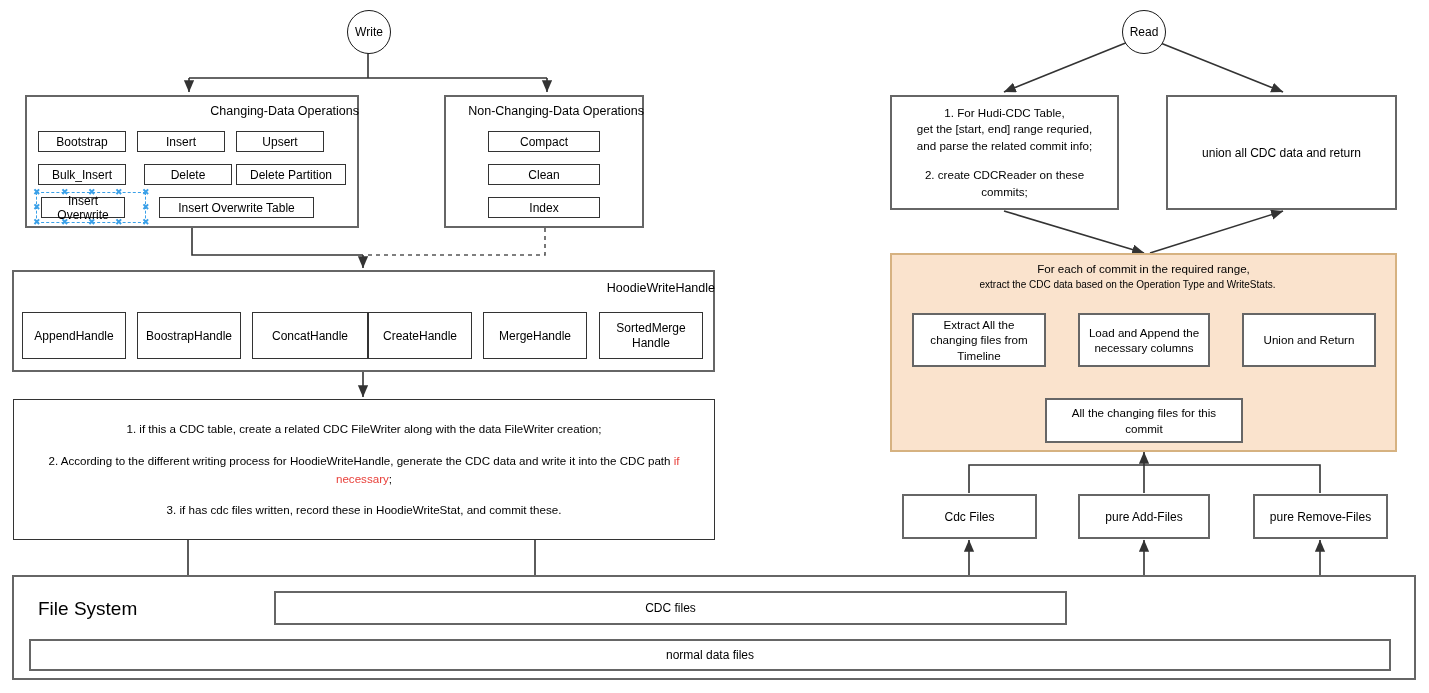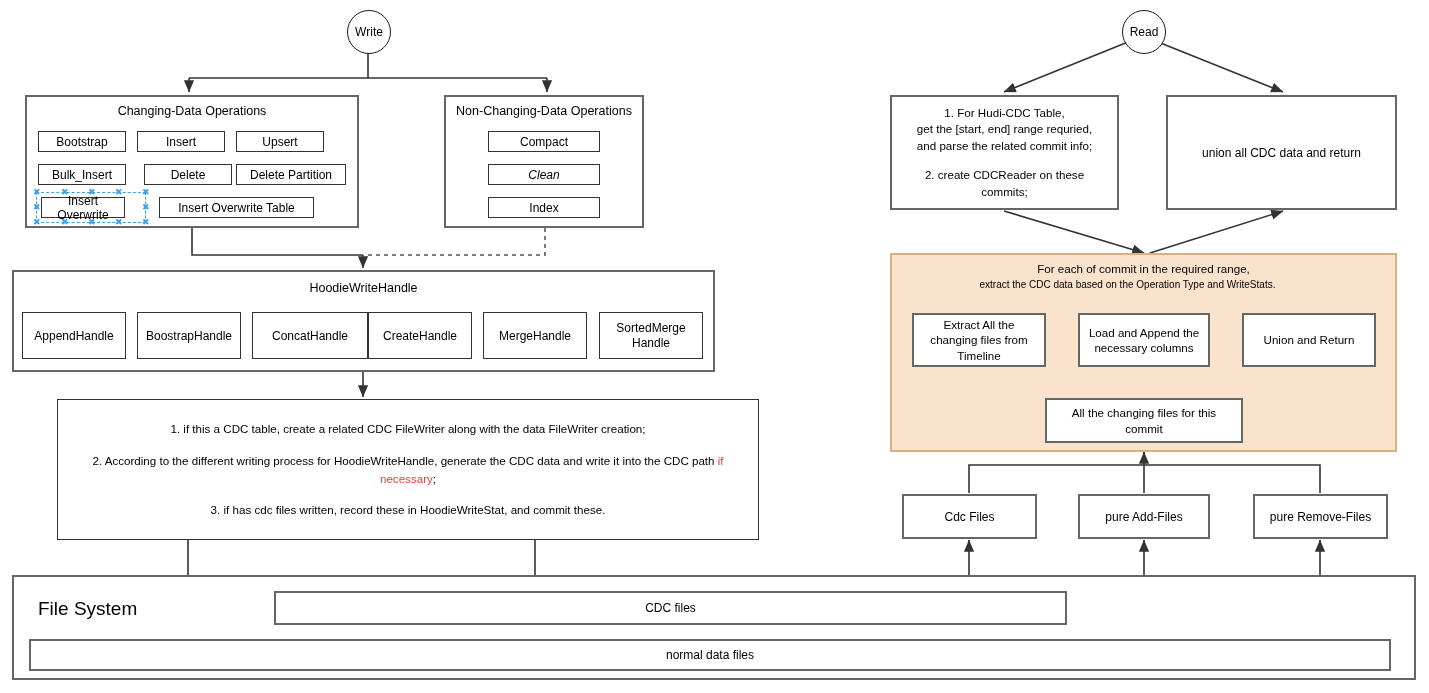--- a/index.html
+++ b/index.html
@@ -9,21 +9,21 @@
   .node{position:absolute;box-sizing:border-box;display:flex;align-items:center;justify-content:center;text-align:center;color:#000;}
   .box{border:2px solid #666666;background:#ffffff;}
   .thin{border:1.4px solid #333333;}
   .lbl{position:absolute;box-sizing:border-box;display:flex;align-items:center;justify-content:center;text-align:center;color:#000;}
 
   .ellipse{position:absolute;border:1.4px solid #1a1a1a;border-radius:50%;background:#fff;
            display:flex;align-items:center;justify-content:center;font-size:12px;color:#000;}
 
   svg.edges{position:absolute;left:0;top:0;width:1429px;height:693px;overflow:visible;pointer-events:none;}
 
-  .grp-title{position:absolute;width:100%;text-align:center;font-size:12.5px;color:#000;}
+  .grp-title{position:absolute;width:100%;text-align:right;font-size:12.5px;color:#000;}
 
   .orange-panel{position:absolute;box-sizing:border-box;background:#fae3cd;border:2px solid #d6b281;}
 
   .red{color:#e8403a;}
   .fs-title{position:absolute;font-size:19px;color:#000;}
 
   
   .sel-wrap{position:absolute;}
   .sel-handle{position:absolute;width:7px;height:7px;color:#3aa0e8;font-size:9px;line-height:7px;
               text-align:center;font-family:"DejaVu Sans",sans-serif;}
@@ -115,34 +115,34 @@
     <div class="sel-handle" style="left:79px;top:27px;">✖</div>
     <div class="sel-handle" style="left:106px;top:27px;">✖</div>
   </div>
 
   <div class="node box thin" style="left:159px;top:197px;width:155px;height:21px;font-size:12px;">Insert  Overwrite Table</div>
 
   <div class="node box" style="left:444px;top:95px;width:200px;height:133px;"></div>
   <div class="grp-title" style="left:444px;top:104px;width:200px;">Non-Changing-Data Operations</div>
 
   <div class="node box thin" style="left:488px;top:131px;width:112px;height:21px;font-size:12px;">Compact</div>
-  <div class="node box thin" style="left:488px;top:164px;width:112px;height:21px;font-size:12px;font-style:italic;">Clean</div>
+  <div class="node box thin" style="left:488px;top:164px;width:112px;height:21px;font-size:12px;">Clean</div>
   <div class="node box thin" style="left:488px;top:197px;width:112px;height:21px;font-size:12px;">Index</div>
 
   <div class="node box" style="left:12px;top:270px;width:703px;height:102px;"></div>
   <div class="grp-title" style="left:12px;top:281px;width:703px;">HoodieWriteHandle</div>
 
   <div class="node box thin" style="left:22px;top:312px;width:104px;height:47px;font-size:12px;">AppendHandle</div>
   <div class="node box thin" style="left:137px;top:312px;width:104px;height:47px;font-size:12px;">BoostrapHandle</div>
   <div class="node box thin" style="left:252px;top:312px;width:116px;height:47px;font-size:12px;">ConcatHandle</div>
   <div class="node box thin" style="left:368px;top:312px;width:104px;height:47px;font-size:12px;">CreateHandle</div>
   <div class="node box thin" style="left:483px;top:312px;width:104px;height:47px;font-size:12px;">MergeHandle</div>
   <div class="node box thin" style="left:599px;top:312px;width:104px;height:47px;font-size:12px;line-height:1.25;">SortedMerge Handle</div>
 
-  <div class="node box thin" style="left:13px;top:399px;width:702px;height:141px;flex-direction:column;justify-content:center;font-size:11.6px;line-height:1.55;padding:0 16px;margin-left:44px;">
+  <div class="node box thin" style="left:13px;top:399px;width:702px;height:141px;flex-direction:column;justify-content:center;font-size:11.6px;line-height:1.55;padding:0 16px;">
     <div style="margin-bottom:14px;">1. if this a CDC table, create a related CDC FileWriter along with the data FileWriter creation;</div>
     <div style="margin-bottom:14px;">
       <span>2. According to the different writing process for HoodieWriteHandle, generate the CDC data and write it into the CDC path </span><span class="red">if necessary</span><span>;</span>
     </div>
     <div>3. if has cdc files written, record these in HoodieWriteStat, and commit these.</div>
   </div>
 
   <div class="node box" style="left:12px;top:575px;width:1404px;height:105px;"></div>
   <div class="fs-title" style="left:38px;top:598px;">File System</div>
 

